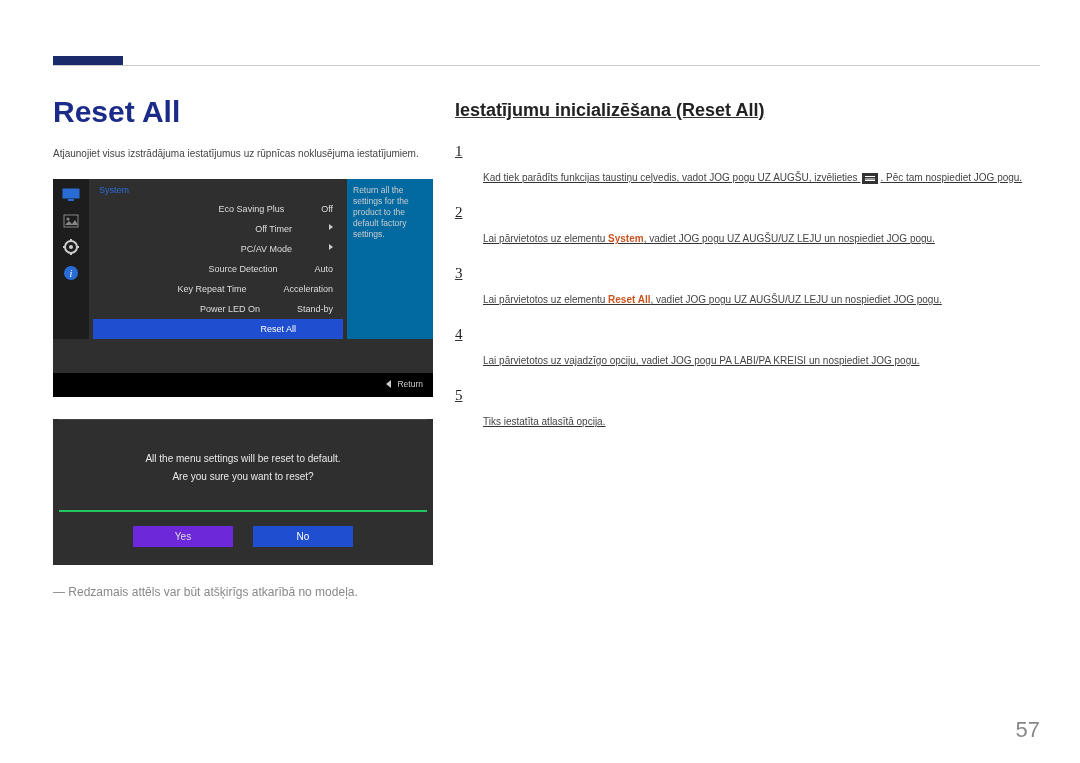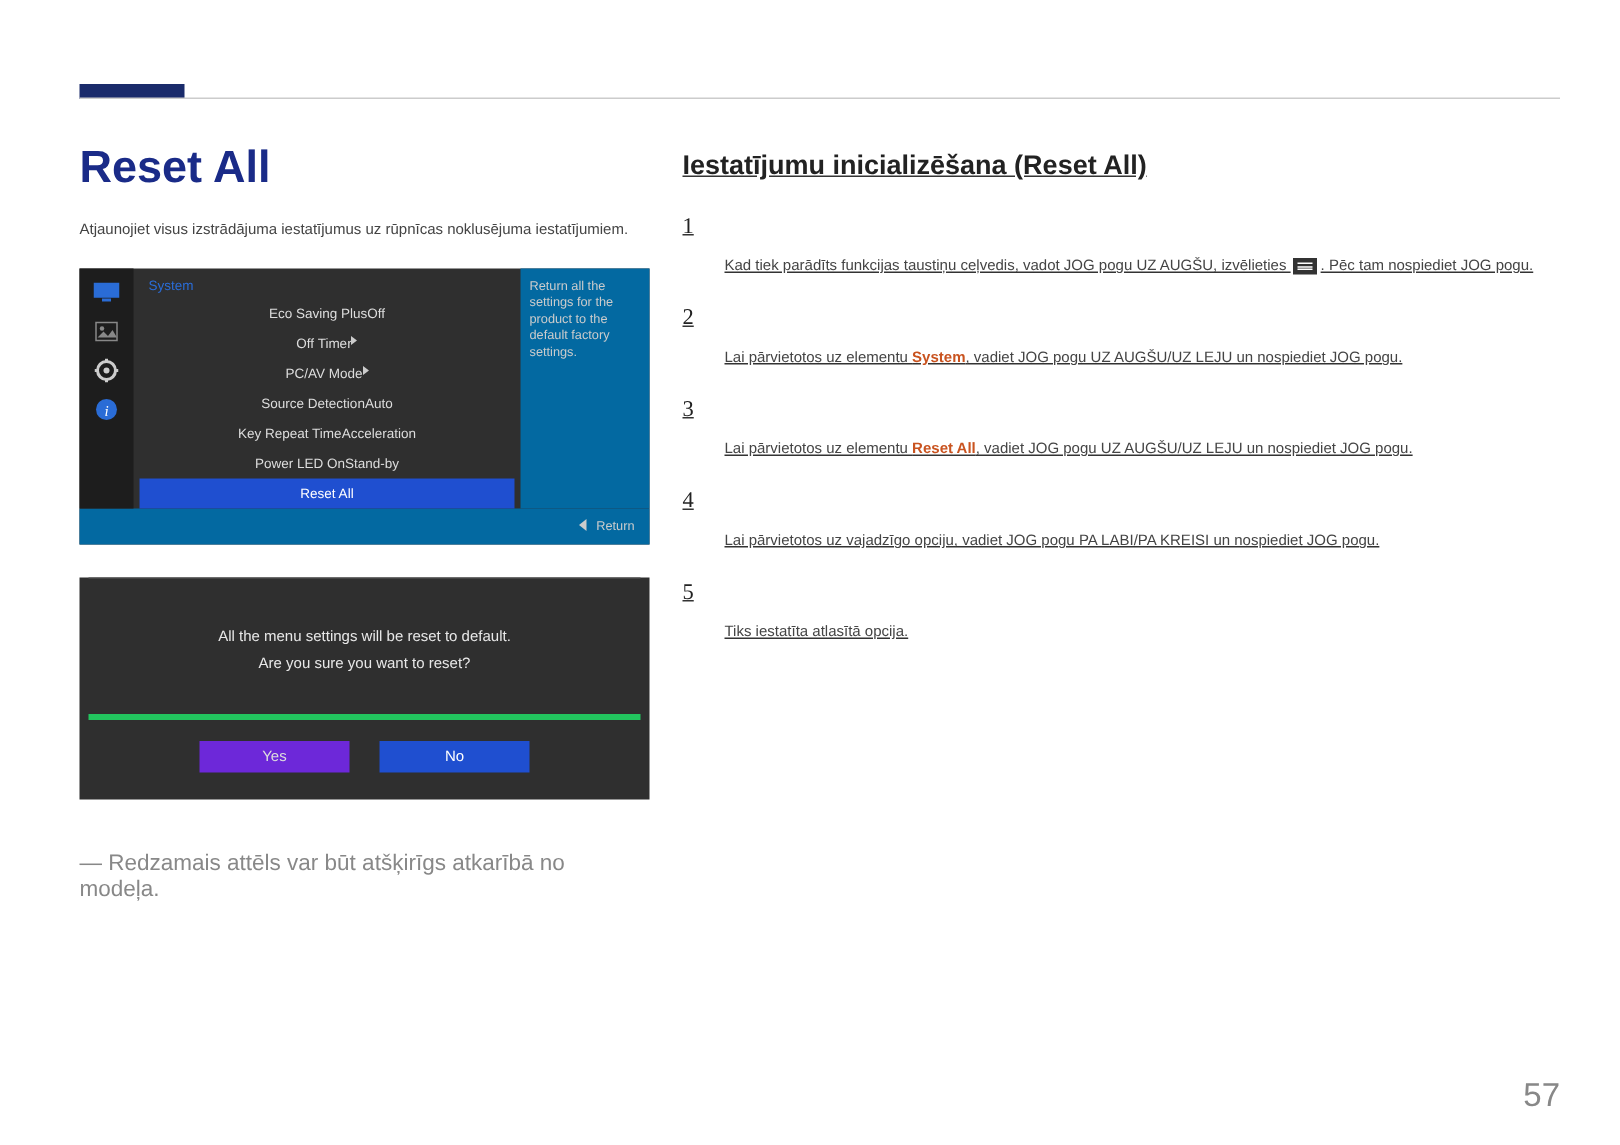--- a/index.html
+++ b/index.html
@@ -53,23 +53,23 @@
     font-weight: 600;
     margin-bottom: 18px;
   }
   .intro {
     font-size: 10px;
     color: #444;
     margin-bottom: 18px;
     line-height: 1.4;
   }
   .footnote {
-    font-size: 15px;
+    font-size: 12px;
     color: #888;
-    margin-top: 34px;
+    margin-top: 20px;
   }
   .footnote::before { content: "― "; }
 
   
   .osd {
     width: 380px;
     background: #2f2f2f;
     color: #fff;
     font-size: 9px;
     position: relative;
@@ -89,23 +89,24 @@
     display:flex; align-items:center; justify-content:center;
   }
   .osd-center { flex: 1; }
   .osd-header {
     color: #2a6cd6;
     padding: 6px 10px 4px;
     font-size: 9px;
   }
   .osd-row {
     display: flex;
-    justify-content: center;
+    justify-content: flex-end;
     padding: 5px 14px;
     color: #ddd;
+    gap: 37px;
   }
   .osd-row.sel {
     background: #1f4fd0;
     color: #fff;
     margin: 0 4px;
     padding: 5px 10px;
   }
   .osd-desc {
     width: 86px;
     background: #0369a1;
@@ -115,21 +116,22 @@
     color: #ccc;
   }
   .osd-footer {
     display: flex;
     justify-content: flex-end;
     align-items: center;
     gap: 6px;
     padding: 6px 10px 8px;
     font-size: 8.5px;
     color: #ccc;
-    background: #0369a1;
+    background: #000000;
+    margin-top: 34px;
   }
   .tri-left {
     width:0;height:0;border-top:4px solid transparent;border-bottom:4px solid transparent;border-right:5px solid #ccc;
   }
   .tri-right-sm {
     width:0;height:0;border-top:3px solid transparent;border-bottom:3px solid transparent;border-left:4px solid #ccc;
     display:inline-block;
   }
 
   
@@ -139,21 +141,21 @@
     color: #fff;
     margin-top: 22px;
     padding: 0;
     font-size: 10px;
   }
   .dialog-body {
     text-align: center;
     padding: 30px 20px 24px;
     line-height: 1.8;
     color: #e8e8e8;
-    border-bottom: 4px solid #22c55e;
+    border-bottom: 2px solid #22c55e;
     border-top: 1px solid #444;
     margin: 6px 6px 0;
   }
   .dialog-btns {
     display: flex;
     justify-content: center;
     gap: 20px;
     padding: 14px 0 18px;
   }
   .dbtn {

